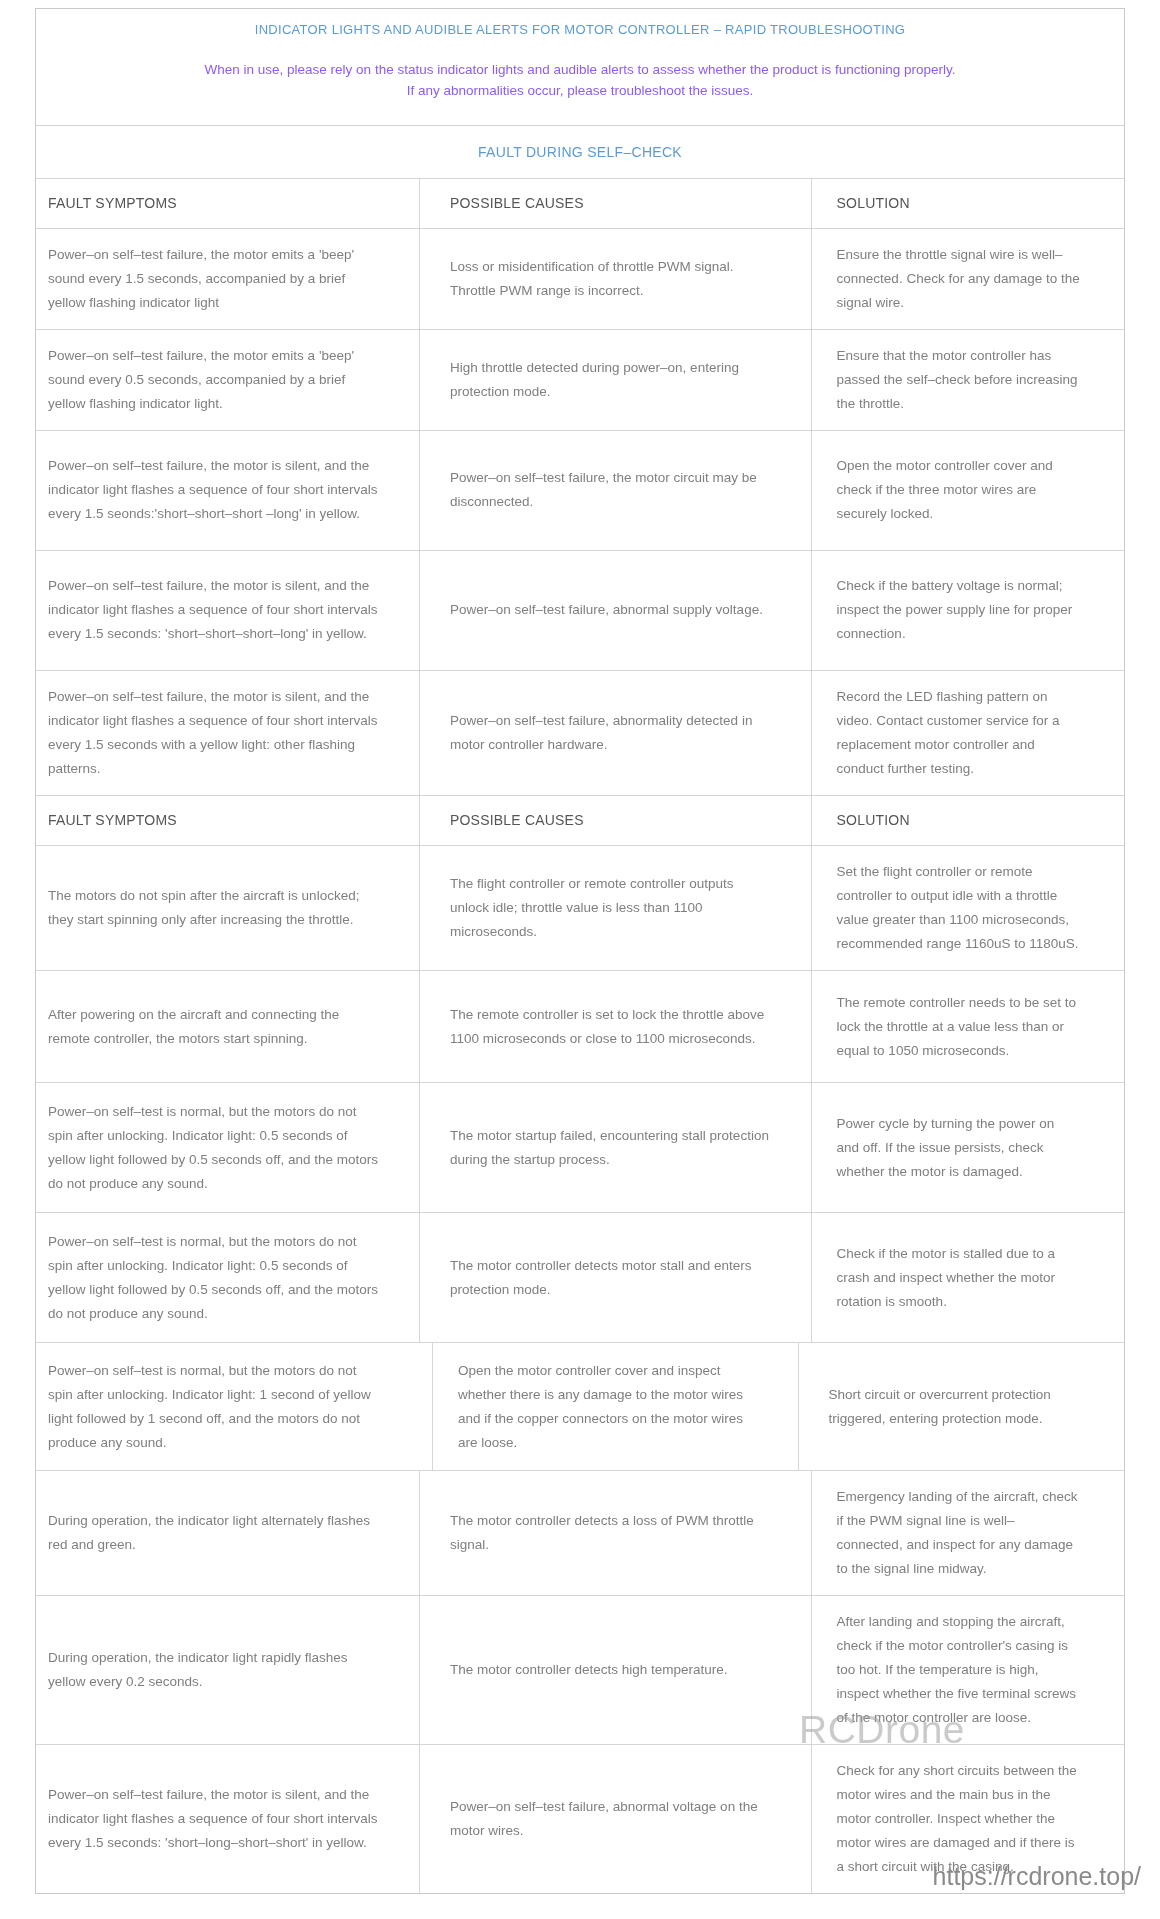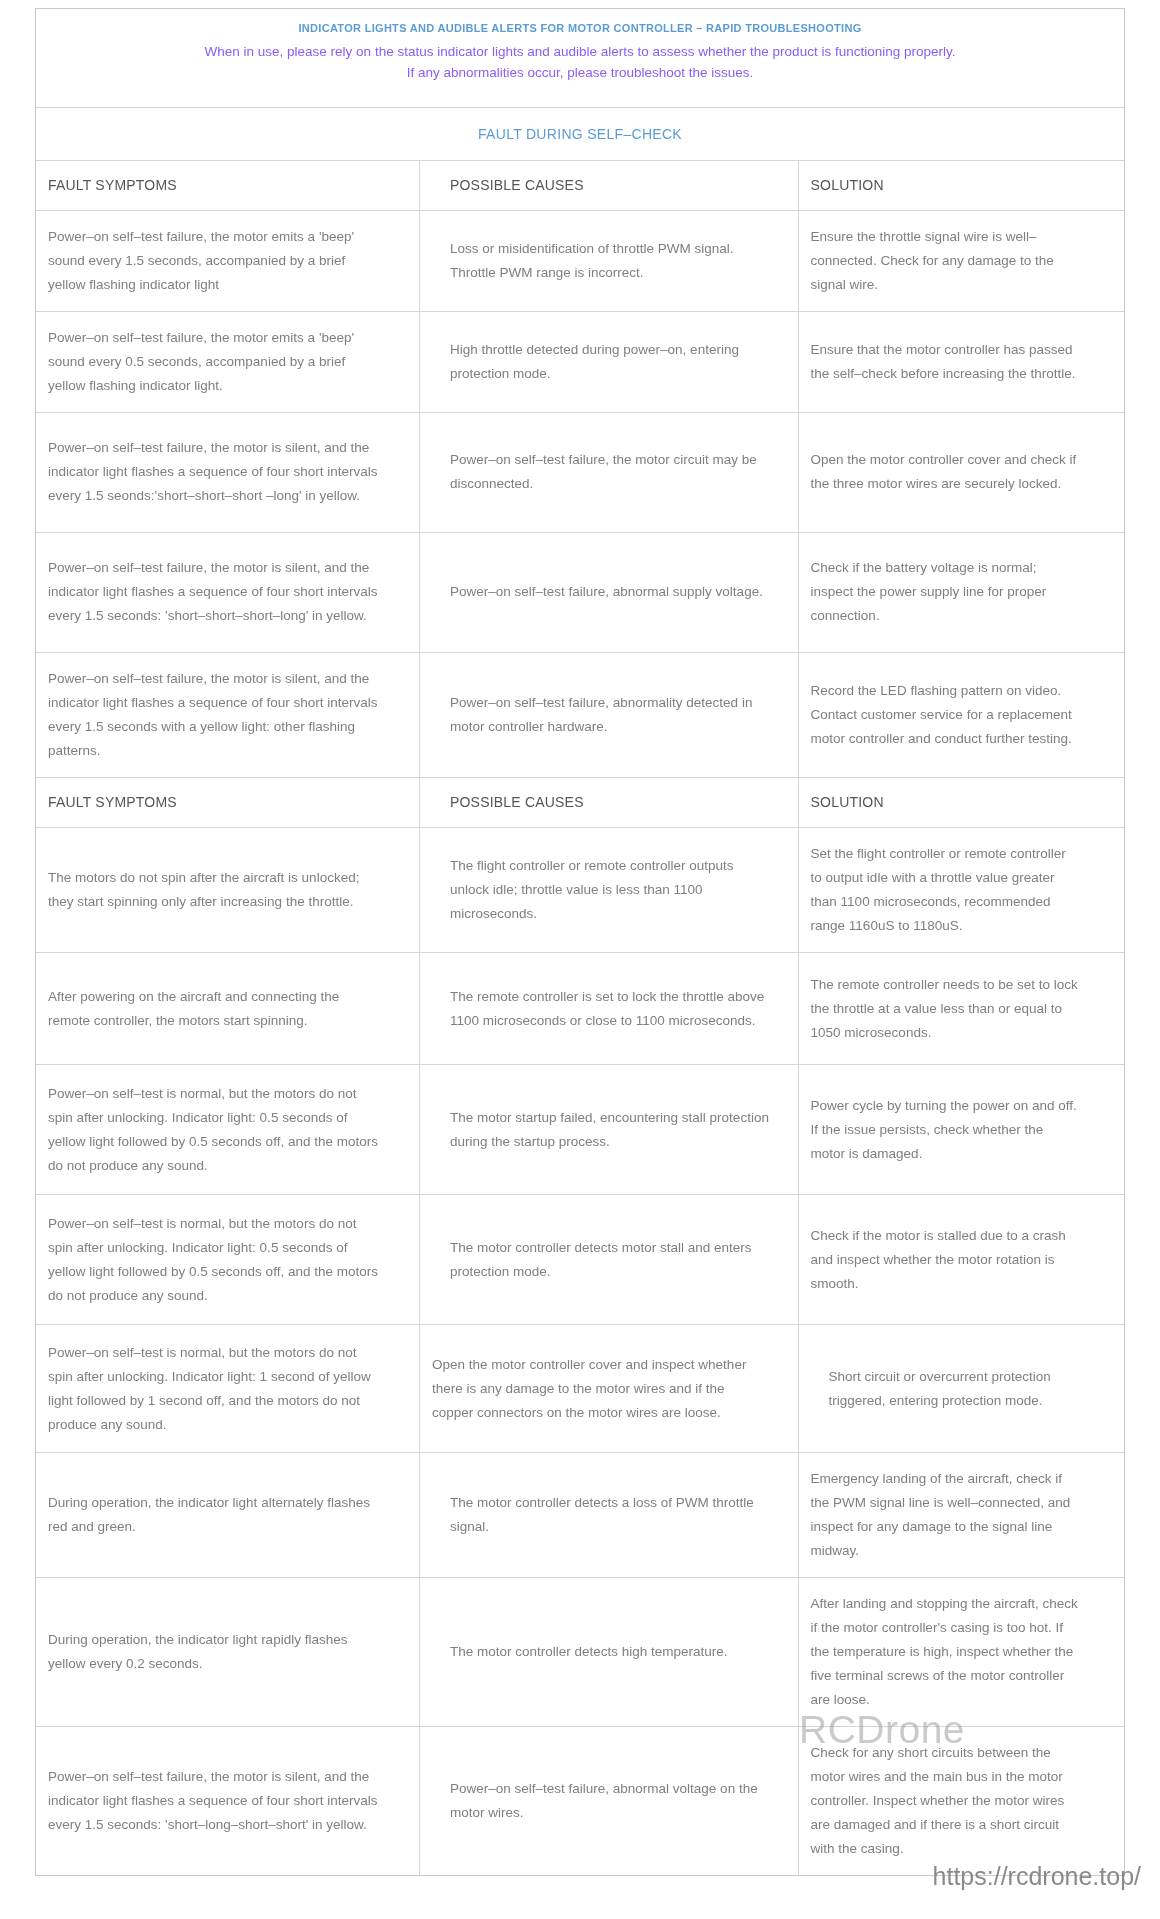--- a/index.html
+++ b/index.html
@@ -21,24 +21,24 @@
     width: 1090px;
     border: 1px solid #c9c9c9;
     background: #ffffff;
   }
   .title-block {
     padding: 13px 20px 11px 20px;
     text-align: center;
   }
   .doc-title {
     color: #5b9bd5;
-    font-size: 11px;
+    font-size: 13px;
     letter-spacing: 0.3px;
-    margin-bottom: 8px;
-    font-weight: 700;
+    margin-bottom: 23px;
+    font-weight: 400;
   }
   .doc-sub {
     color: #8b5cf6;
     font-size: 13.5px;
     line-height: 1.55;
   }
   .band {
     border-top: 1px solid #d4d4d4;
     min-height: 53px;
     display: flex;
@@ -57,21 +57,21 @@
   }
   .cell {
     display: flex;
     align-items: center;
     color: #7f7f7f;
     font-size: 13.5px;
     line-height: 1.78;
     padding: 14px 40px 14px 12px;
   }
   .cell.c2 { border-left: 1px solid #d6d6d6; padding-left: 30px; padding-right: 24px; }
-  .cell.c3 { border-left: 1px solid #d6d6d6; padding-left: 12px; padding-right: 44px; }
+  .cell.c3 { border-left: 1px solid #d6d6d6; padding-left: 25px; padding-right: 44px; margin-left: 13px; }
   .thead .cell {
     color: #555555;
     font-size: 14px;
     letter-spacing: 0.2px;
     padding-top: 0;
     padding-bottom: 0;
   }
   .thead { min-height: 50px; }
   .footer-url {
     position: absolute;

